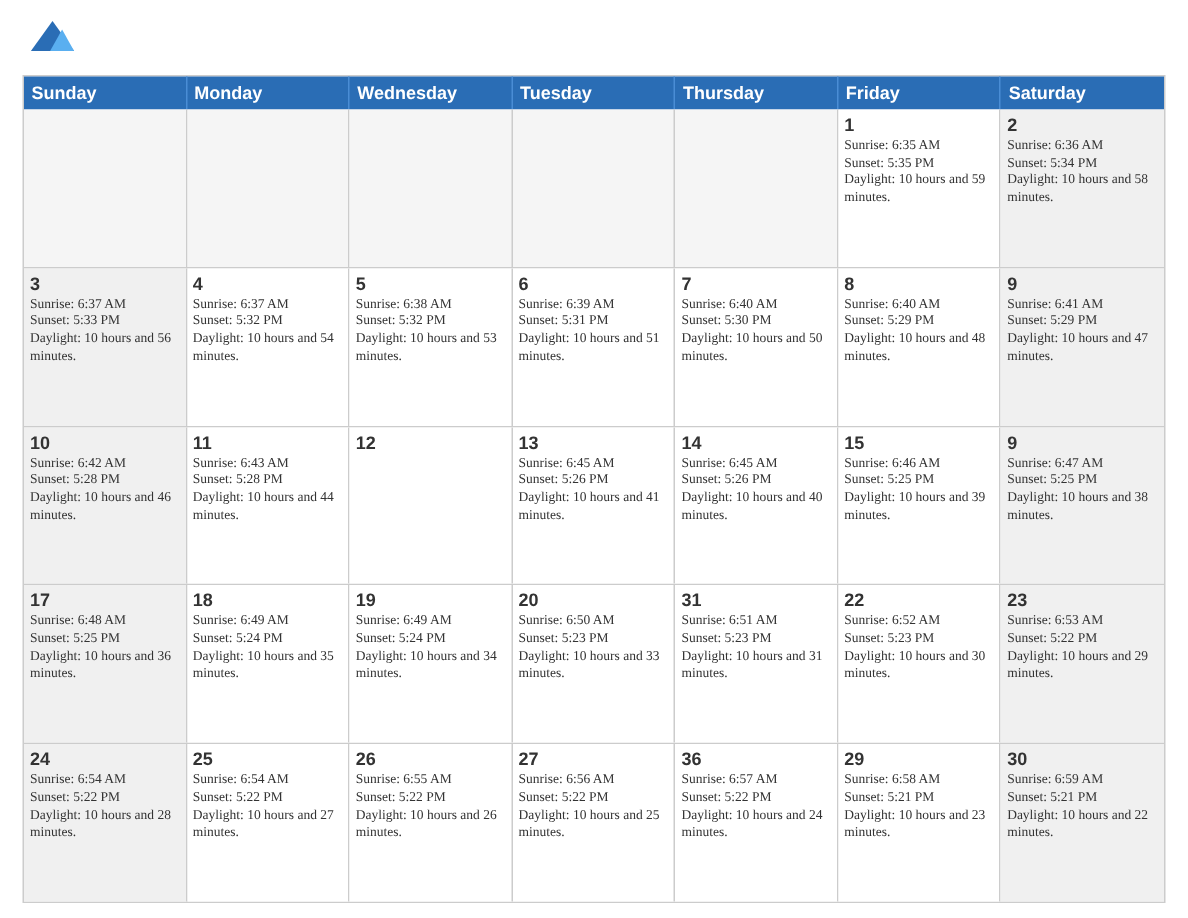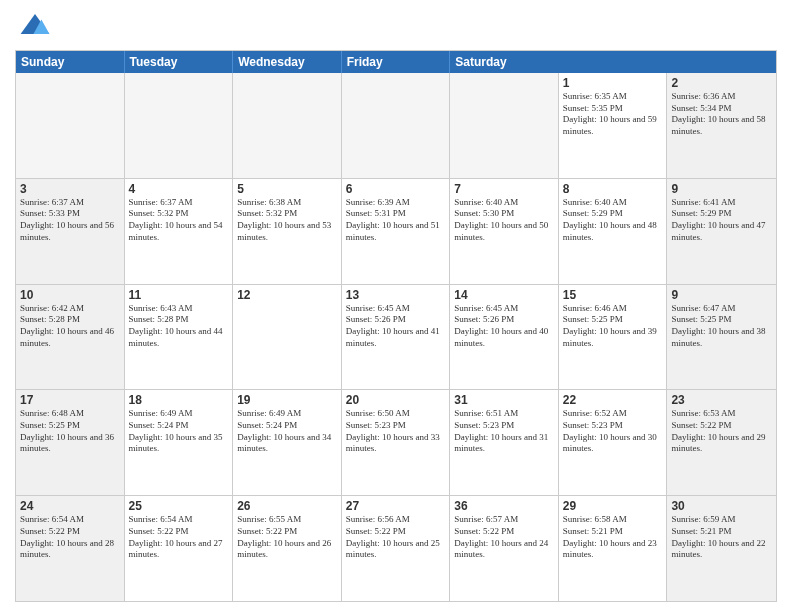--- a/index.html
+++ b/index.html
@@ -122,22 +122,24 @@
     </div>
     <div class="title-block">
       <div class="month-title"></div>
       <div class="subtitle"></div>
     </div>
   </div>
 
   <div class="calendar">
     <div class="cal-header">
     <div class="cal-header-cell">Sunday</div>
+        <div class="cal-header-cell">Monday</div>
+        <div class="cal-header-cell">Wednesday</div>
         <div class="cal-header-cell">Tuesday</div>
-        <div class="cal-header-cell">Wednesday</div>
+        <div class="cal-header-cell">Thursday</div>
         <div class="cal-header-cell">Friday</div>
         <div class="cal-header-cell">Saturday</div>
       </div>
     <div class="cal-body">
     <div class="cal-row">
           <div class="cal-cell empty"></div>
           <div class="cal-cell empty"></div>
           <div class="cal-cell empty"></div>
           <div class="cal-cell empty"></div>
           <div class="cal-cell empty"></div>

